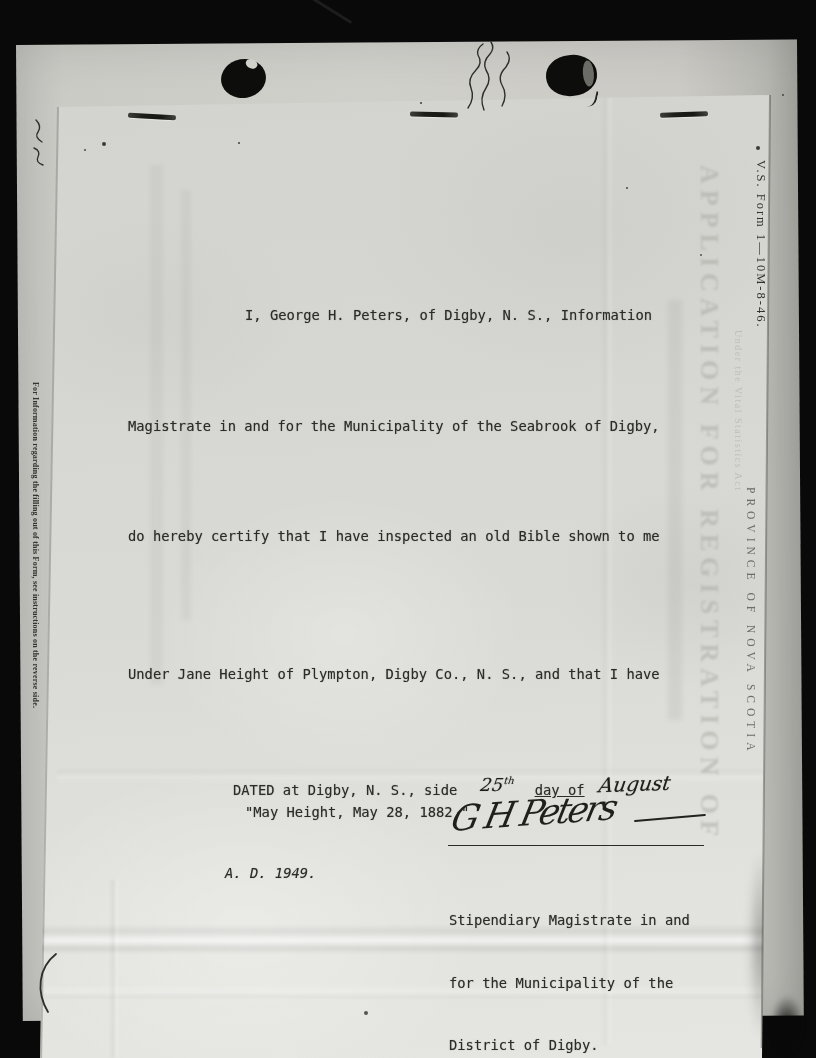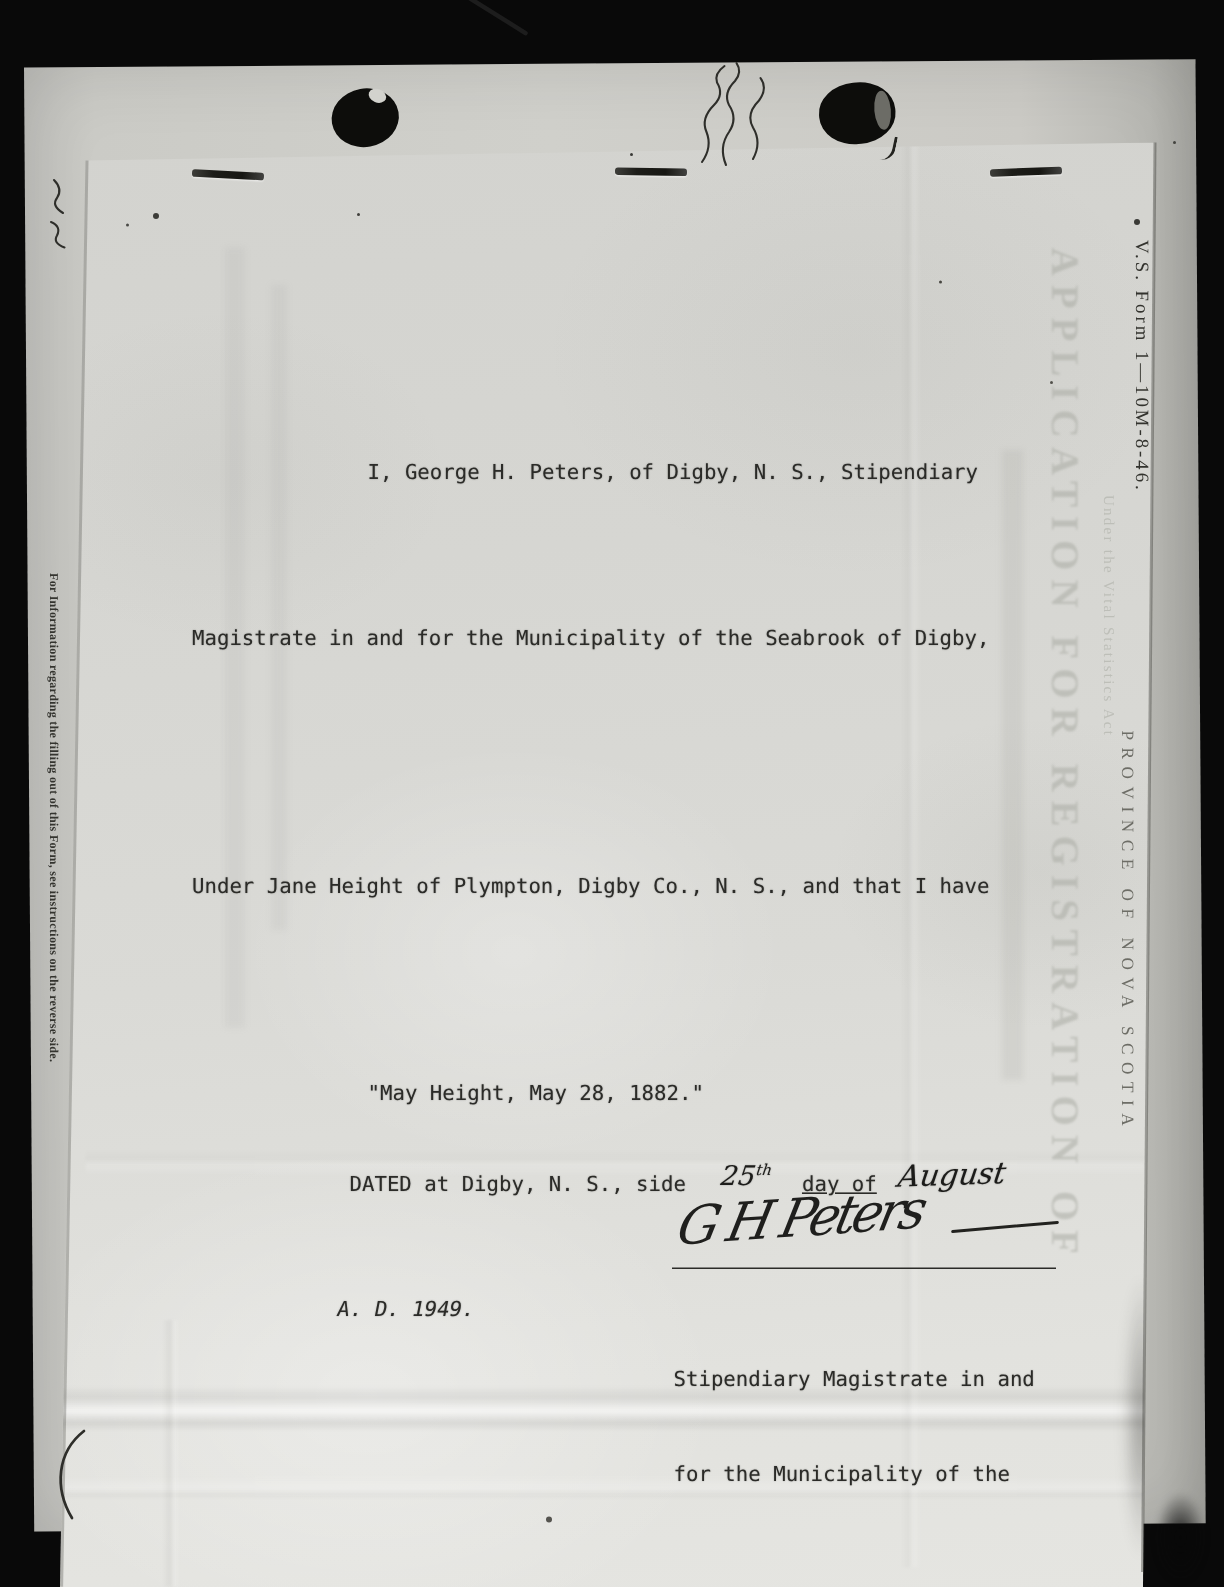--- a/index.html
+++ b/index.html
@@ -158,24 +158,25 @@
   <div class="vtext left-note">For Information regarding the filling out of this Form, see instructions on the reverse side.</div>
   <div class="vtext form-number">V.S. Form 1—10M-8-46.</div>
 
   <div class="vtext bleed-title">APPLICATION FOR REGISTRATION OF</div>
   <div class="vtext bleed-subtitle">Under the Vital Statistics Act</div>
   <div class="vtext bleed-province">PROVINCE OF NOVA SCOTIA</div>
 
   <div class="typed body-text">
     
   
-      <div class="line indent">I, George H. Peters, of Digby, N. S., Stipendiary</div>
+      <div class="line indent">I, George H. Peters, of Digby, N. S., Information</div>
     
       <div class="line">Magistrate in and for the Municipality of the Seabrook of Digby,</div>
     
+      <div class="line">do hereby certify that I have inspected an old Bible shown to me</div>
     
     
       <div class="line">Under Jane Height of Plympton, Digby Co., N. S., and that I have</div>
     
     
       <div class="line indent">"May Height, May 28, 1882."</div>
     
       
     
       
@@ -209,15 +210,16 @@
   <div class="sig-name">G H Peters</div>
   <div class="sig-tail"></div>
   <div class="sig-rule"></div>
   <div class="typed sig-caption">
     
   
       <div class="line">Stipendiary Magistrate in and</div>
     
       <div class="line">for the Municipality of the</div>
     
+      <div class="line">District of Digby.</div>
     </div>
 
 </div>
 
 </body></html>

